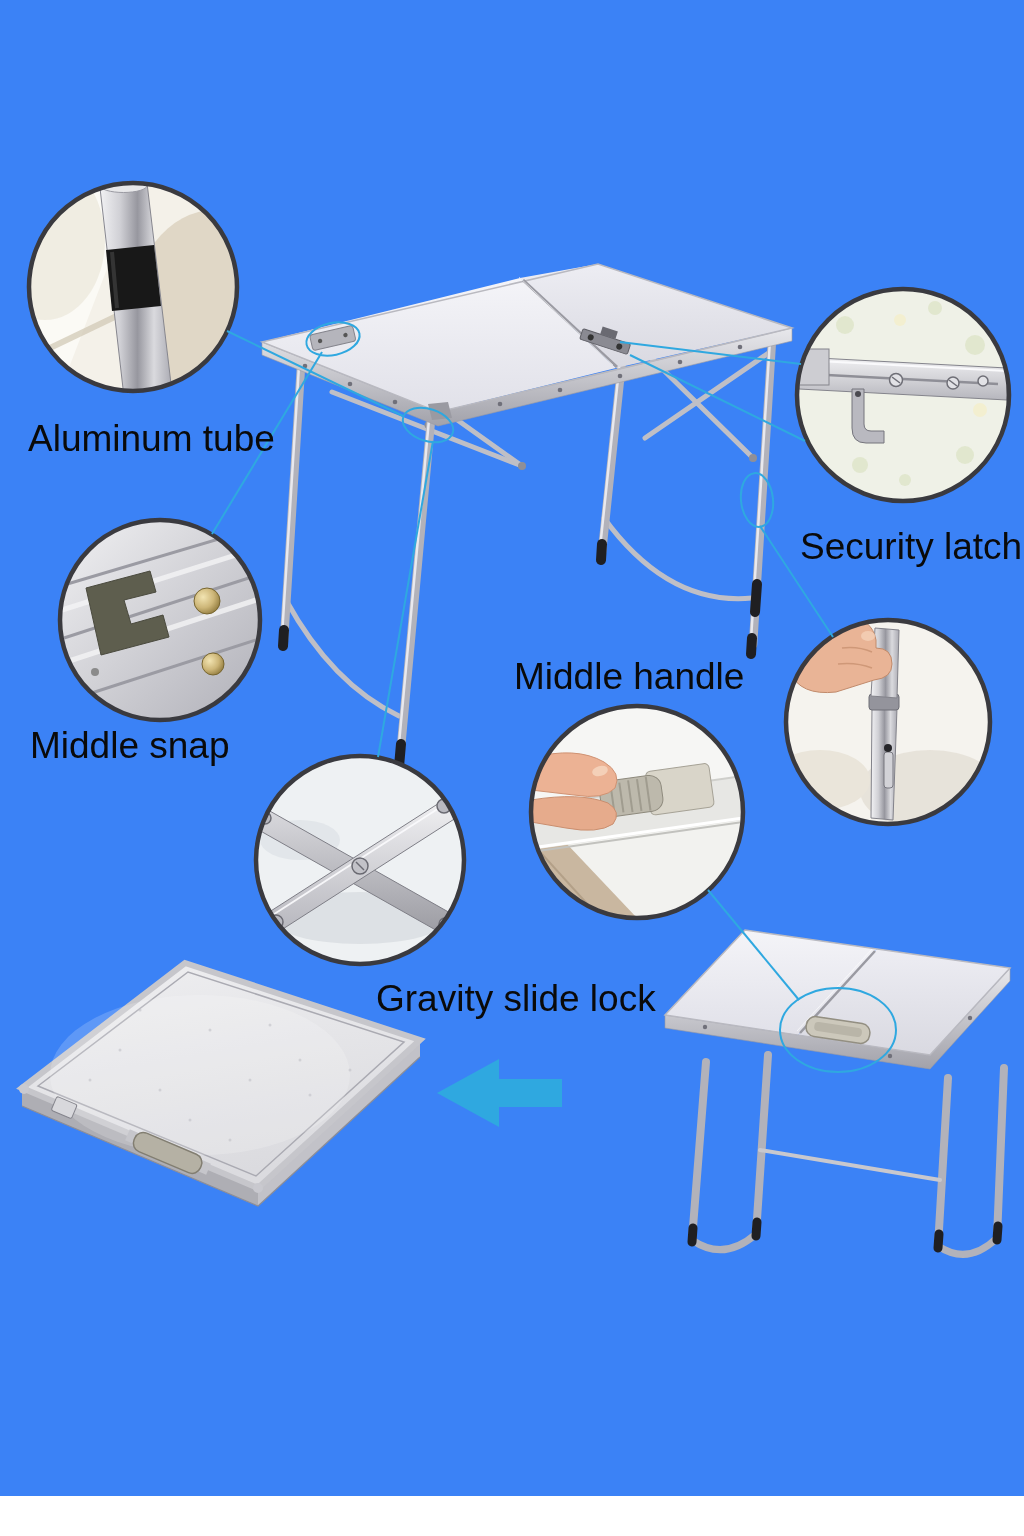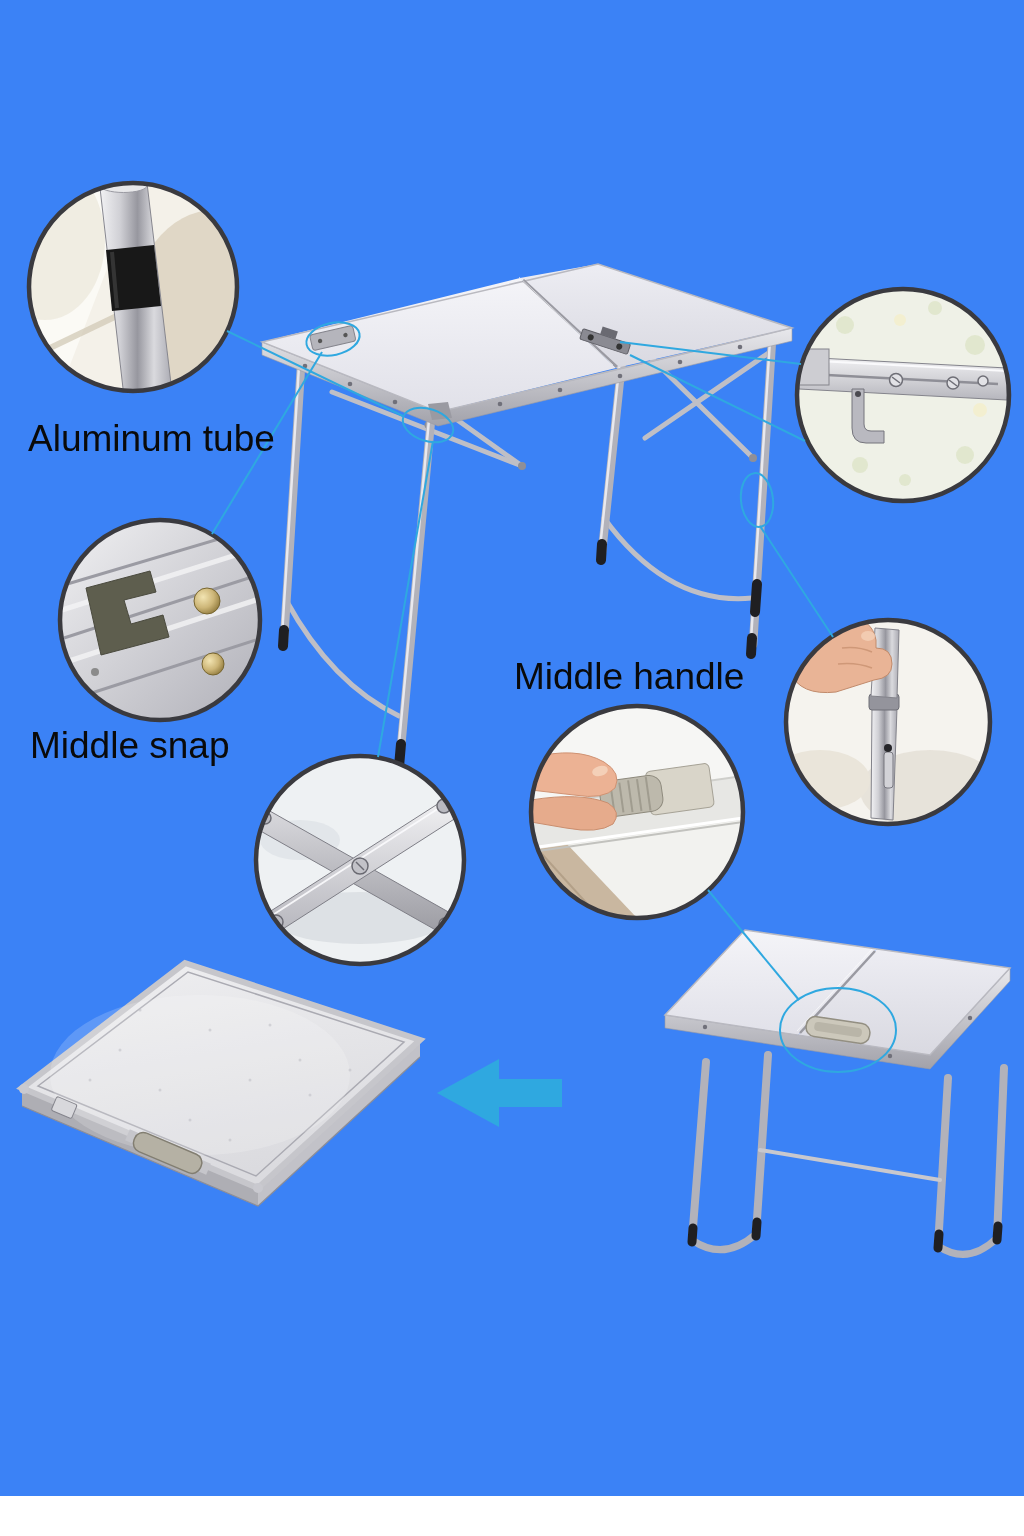--- a/index.html
+++ b/index.html
@@ -341,15 +341,17 @@
     <line x1="433" y1="441" x2="378" y2="757"></line>
     <line x1="620" y1="342" x2="801" y2="364"></line>
     <line x1="630" y1="355" x2="805" y2="441"></line>
     <line x1="760" y1="526" x2="833" y2="637"></line>
     <line x1="708" y1="890" x2="799" y2="1000"></line>
   </g>
 </svg>
 
 <div class="label" style="left:28px;top:418px">Aluminum tube</div>
 <div class="label" style="left:30px;top:725px">Middle snap</div>
+<div class="label" style="left:800px;top:526px">Security latch</div>
 <div class="label" style="left:514px;top:656px">Middle handle</div>
+<div class="label" style="left:376px;top:978px">Gravity slide lock</div>
 
 </div>
 
 </body></html>

